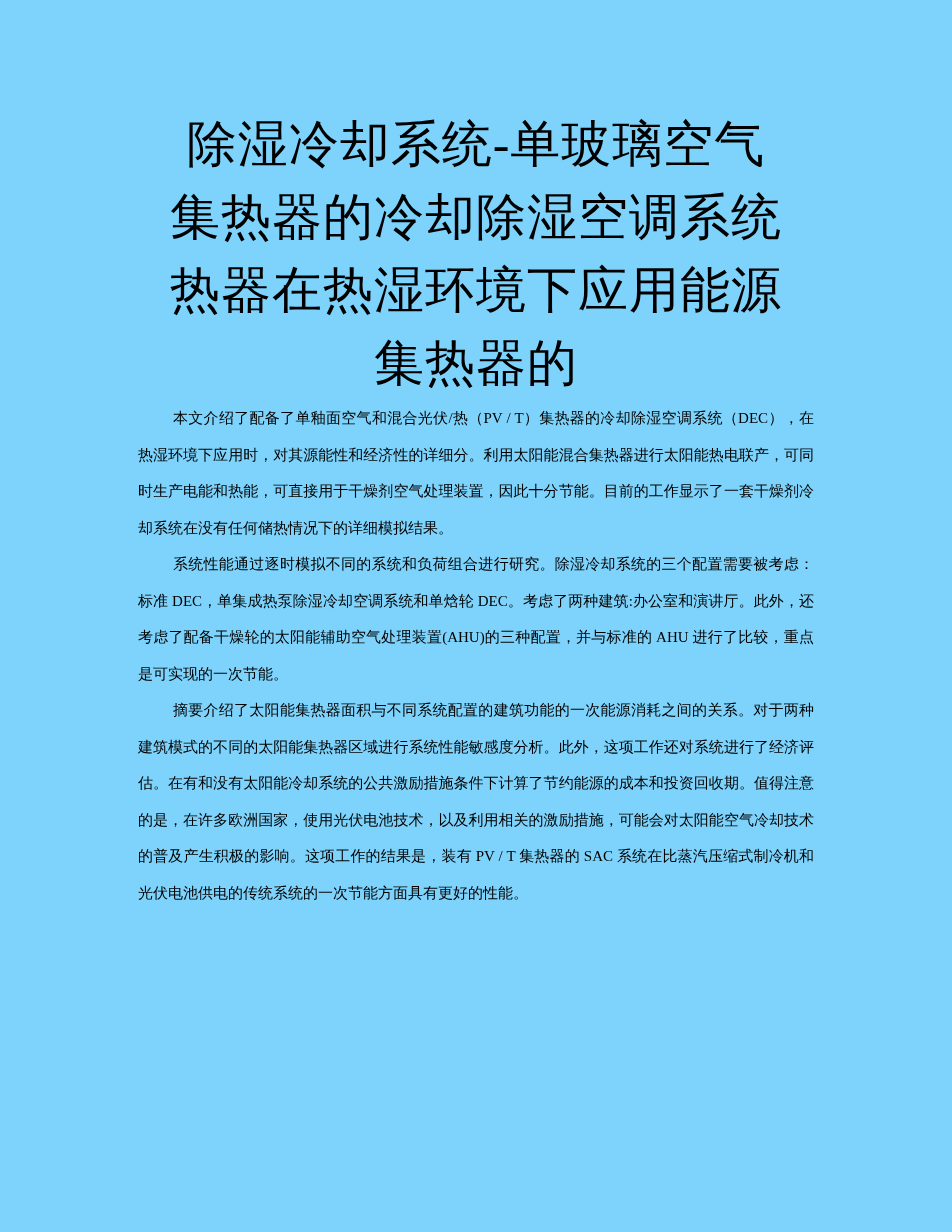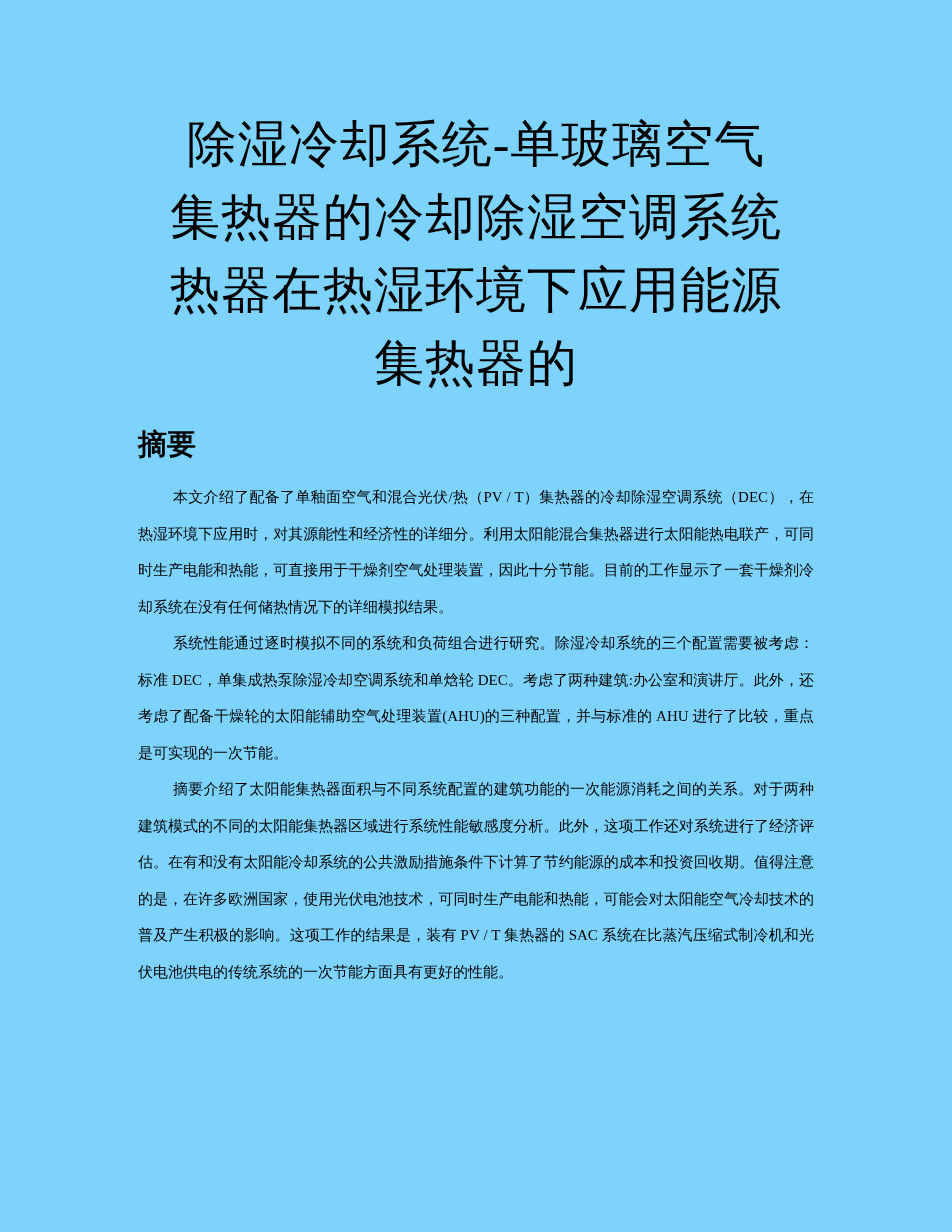--- a/index.html
+++ b/index.html
@@ -56,21 +56,20 @@
 
 <div class="page">
 
   <h1 class="doc-title">
     <span class="title-line">除湿冷却系统-单玻璃空气</span>
     <span class="title-line">集热器的冷却除湿空调系统</span>
     <span class="title-line">热器在热湿环境下应用能源</span>
     <span class="title-line">集热器的</span>
   </h1>
 
-  <h2 class="abstract-heading">摘要</h2>
 
   <div class="abstract-body">
     <p>本文介绍了配备了单釉面空气和混合光伏/热（PV / T）集热器的冷却除湿空调系统（DEC），在热湿环境下应用时，对其源能性和经济性的详细分。利用太阳能混合集热器进行太阳能热电联产，可同时生产电能和热能，可直接用于干燥剂空气处理装置，因此十分节能。目前的工作显示了一套干燥剂冷却系统在没有任何储热情况下的详细模拟结果。</p>
     <p>系统性能通过逐时模拟不同的系统和负荷组合进行研究。除湿冷却系统的三个配置需要被考虑：标准 DEC，单集成热泵除湿冷却空调系统和单焓轮 DEC。考虑了两种建筑:办公室和演讲厅。此外，还考虑了配备干燥轮的太阳能辅助空气处理装置(AHU)的三种配置，并与标准的 AHU 进行了比较，重点是可实现的一次节能。</p>
-    <p>摘要介绍了太阳能集热器面积与不同系统配置的建筑功能的一次能源消耗之间的关系。对于两种建筑模式的不同的太阳能集热器区域进行系统性能敏感度分析。此外，这项工作还对系统进行了经济评估。在有和没有太阳能冷却系统的公共激励措施条件下计算了节约能源的成本和投资回收期。值得注意的是，在许多欧洲国家，使用光伏电池技术，可同时生产电能和热能，可能会对太阳能空气冷却技术的普及产生积极的影响。这项工作的结果是，装有 PV / T 集热器的 SAC 系统在比蒸汽压缩式制冷机和光伏电池供电的传统系统的一次节能方面具有更好的性能。</p>
+    <p>摘要介绍了太阳能集热器面积与不同系统配置的建筑功能的一次能源消耗之间的关系。对于两种建筑模式的不同的太阳能集热器区域进行系统性能敏感度分析。此外，这项工作还对系统进行了经济评估。在有和没有太阳能冷却系统的公共激励措施条件下计算了节约能源的成本和投资回收期。值得注意的是，在许多欧洲国家，使用光伏电池技术，以及利用相关的激励措施，可能会对太阳能空气冷却技术的普及产生积极的影响。这项工作的结果是，装有 PV / T 集热器的 SAC 系统在比蒸汽压缩式制冷机和光伏电池供电的传统系统的一次节能方面具有更好的性能。</p>
   </div>
 
 </div>
 
 </body></html>

